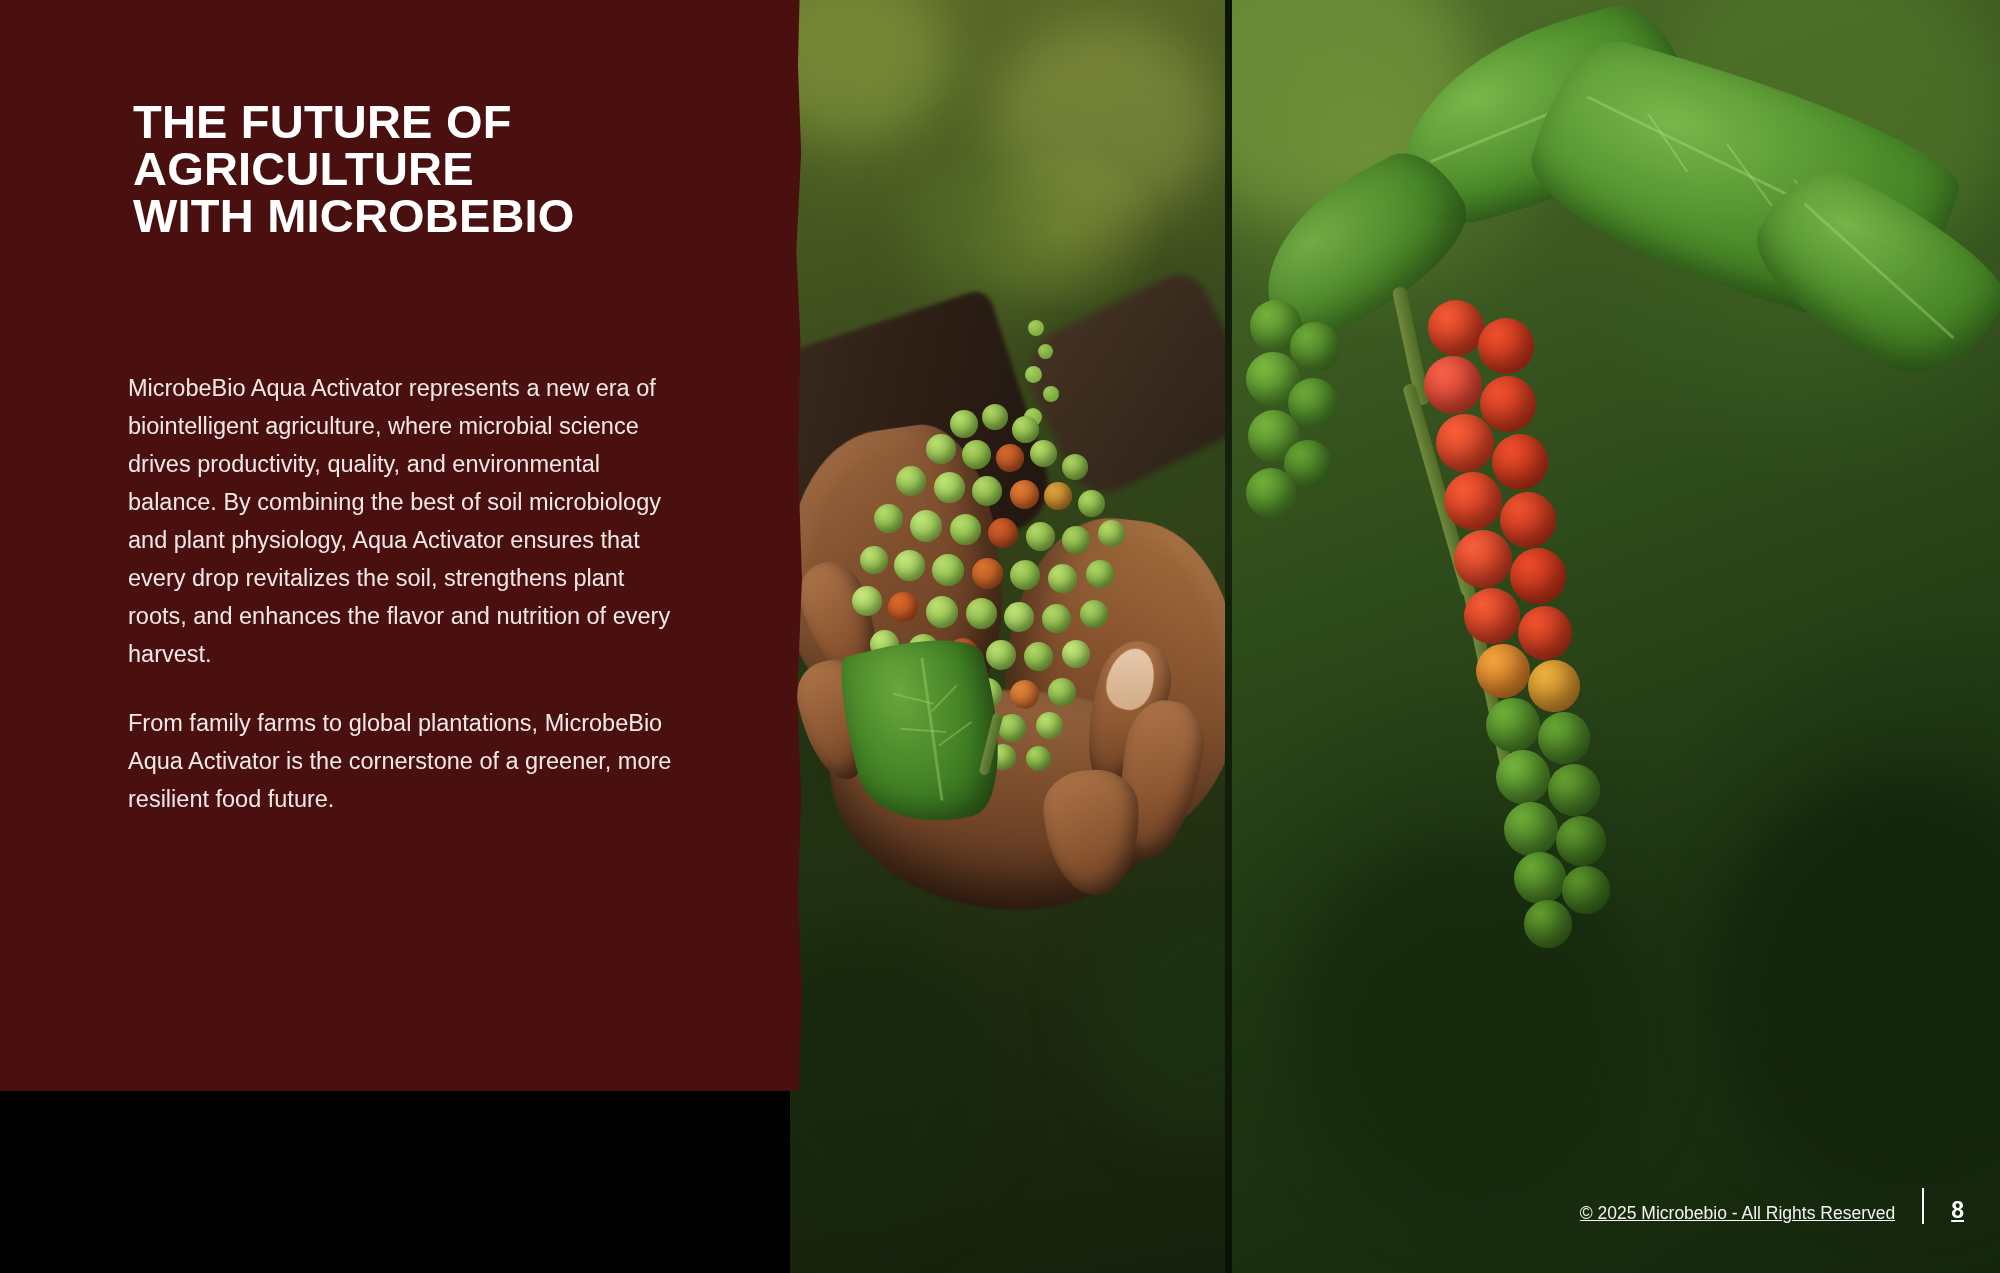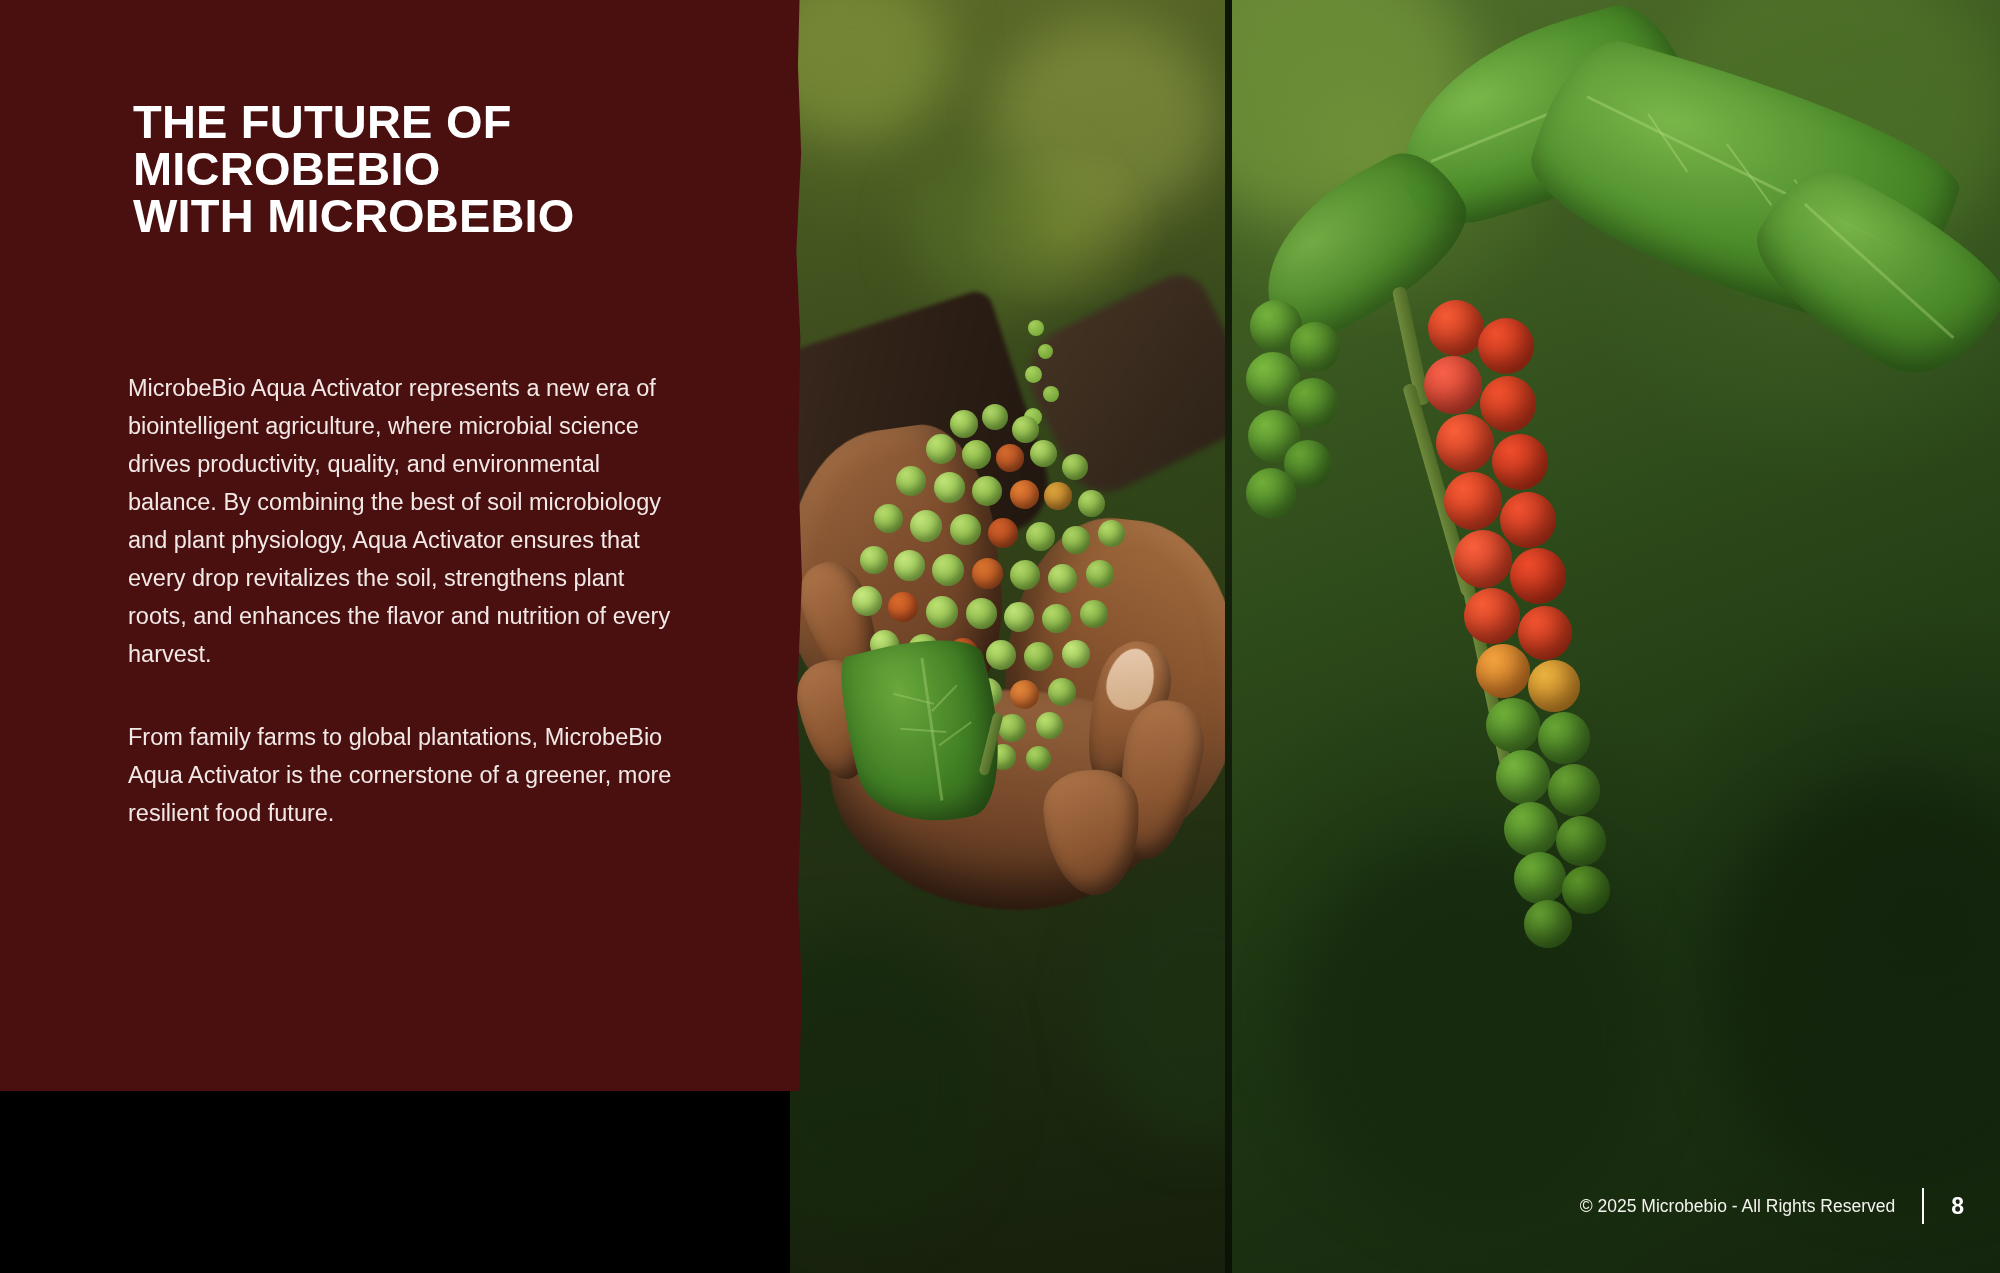--- a/index.html
+++ b/index.html
@@ -127,34 +127,35 @@
     color:#ffffff; font-weight:bold; font-size:47px; line-height:1.0;
     letter-spacing:.2px;
   }
   .title .tline { display:block; white-space:nowrap; }
 
   
   .body-copy {
     position:absolute; left:128px; top:369px; width:560px;
     color:#f2e9e7; font-size:23.5px; line-height:1.62; font-weight:400;
   }
-  .body-copy p + p { margin-top:44px; }
+  .body-copy p + p { margin-top:30px; }
 
   
   .site-url {
     position:absolute; left:0; top:1196px; width:806px;
     text-align:center; color:#f0e4e2; font-size:18px; font-weight:500;
     letter-spacing:8.5px; text-indent:8.5px;
   }
 
   
   .footer-right {
     position:absolute; right:36px; top:1188px;
-    display:flex; align-items:center; gap:5px;
+    display:flex; align-items:flex-end; gap:5px;
     color:#ffffff;
+    text-decoration:underline;
   }
   .copyright { font-size:17.5px; color:#f3f3ef; white-space:nowrap; padding-right:22px; }
   .page-sep { width:2px; height:36px; background:#ffffff; }
   .page-num { font-size:23px; font-weight:bold; color:#ffffff; padding-left:22px; }
 </style>
 </head>
 <body>
 
 <div class="slide">
 
@@ -313,21 +314,21 @@
       <div class="berry" style="left:330px;top:866px;width:48px;height:48px;background:radial-gradient(circle at 32% 28%,#5c9429,#2b5b15);box-shadow:inset -9px -11px 20px rgba(0,0,0,.35);"></div>
       <div class="berry" style="left:292px;top:900px;width:48px;height:48px;background:radial-gradient(circle at 32% 28%,#639c30,#315f17);box-shadow:inset -9px -11px 20px rgba(0,0,0,.35);"></div>
     </div>
   </div>
 
   <div class="panel">
     <div class="panel-inner">
 
       <h1 class="title">
         <span class="tline">THE FUTURE OF</span>
-        <span class="tline">MICROBEBIO</span>
+        <span class="tline">AGRICULTURE</span>
         <span class="tline">WITH MICROBEBIO</span>
       </h1>
 
       <div class="body-copy">
         <p>MicrobeBio Aqua Activator represents a new era of biointelligent agriculture, where microbial science drives productivity, quality, and environmental balance. By combining the best of soil microbiology and plant physiology, Aqua Activator ensures that every drop revitalizes the soil, strengthens plant roots, and enhances the flavor and nutrition of every harvest.</p>
         <p>From family farms to global plantations, MicrobeBio Aqua Activator is the cornerstone of a greener, more resilient food future.</p>
       </div>
 
       <div class="site-url">www.combining.com</div>
     </div>

